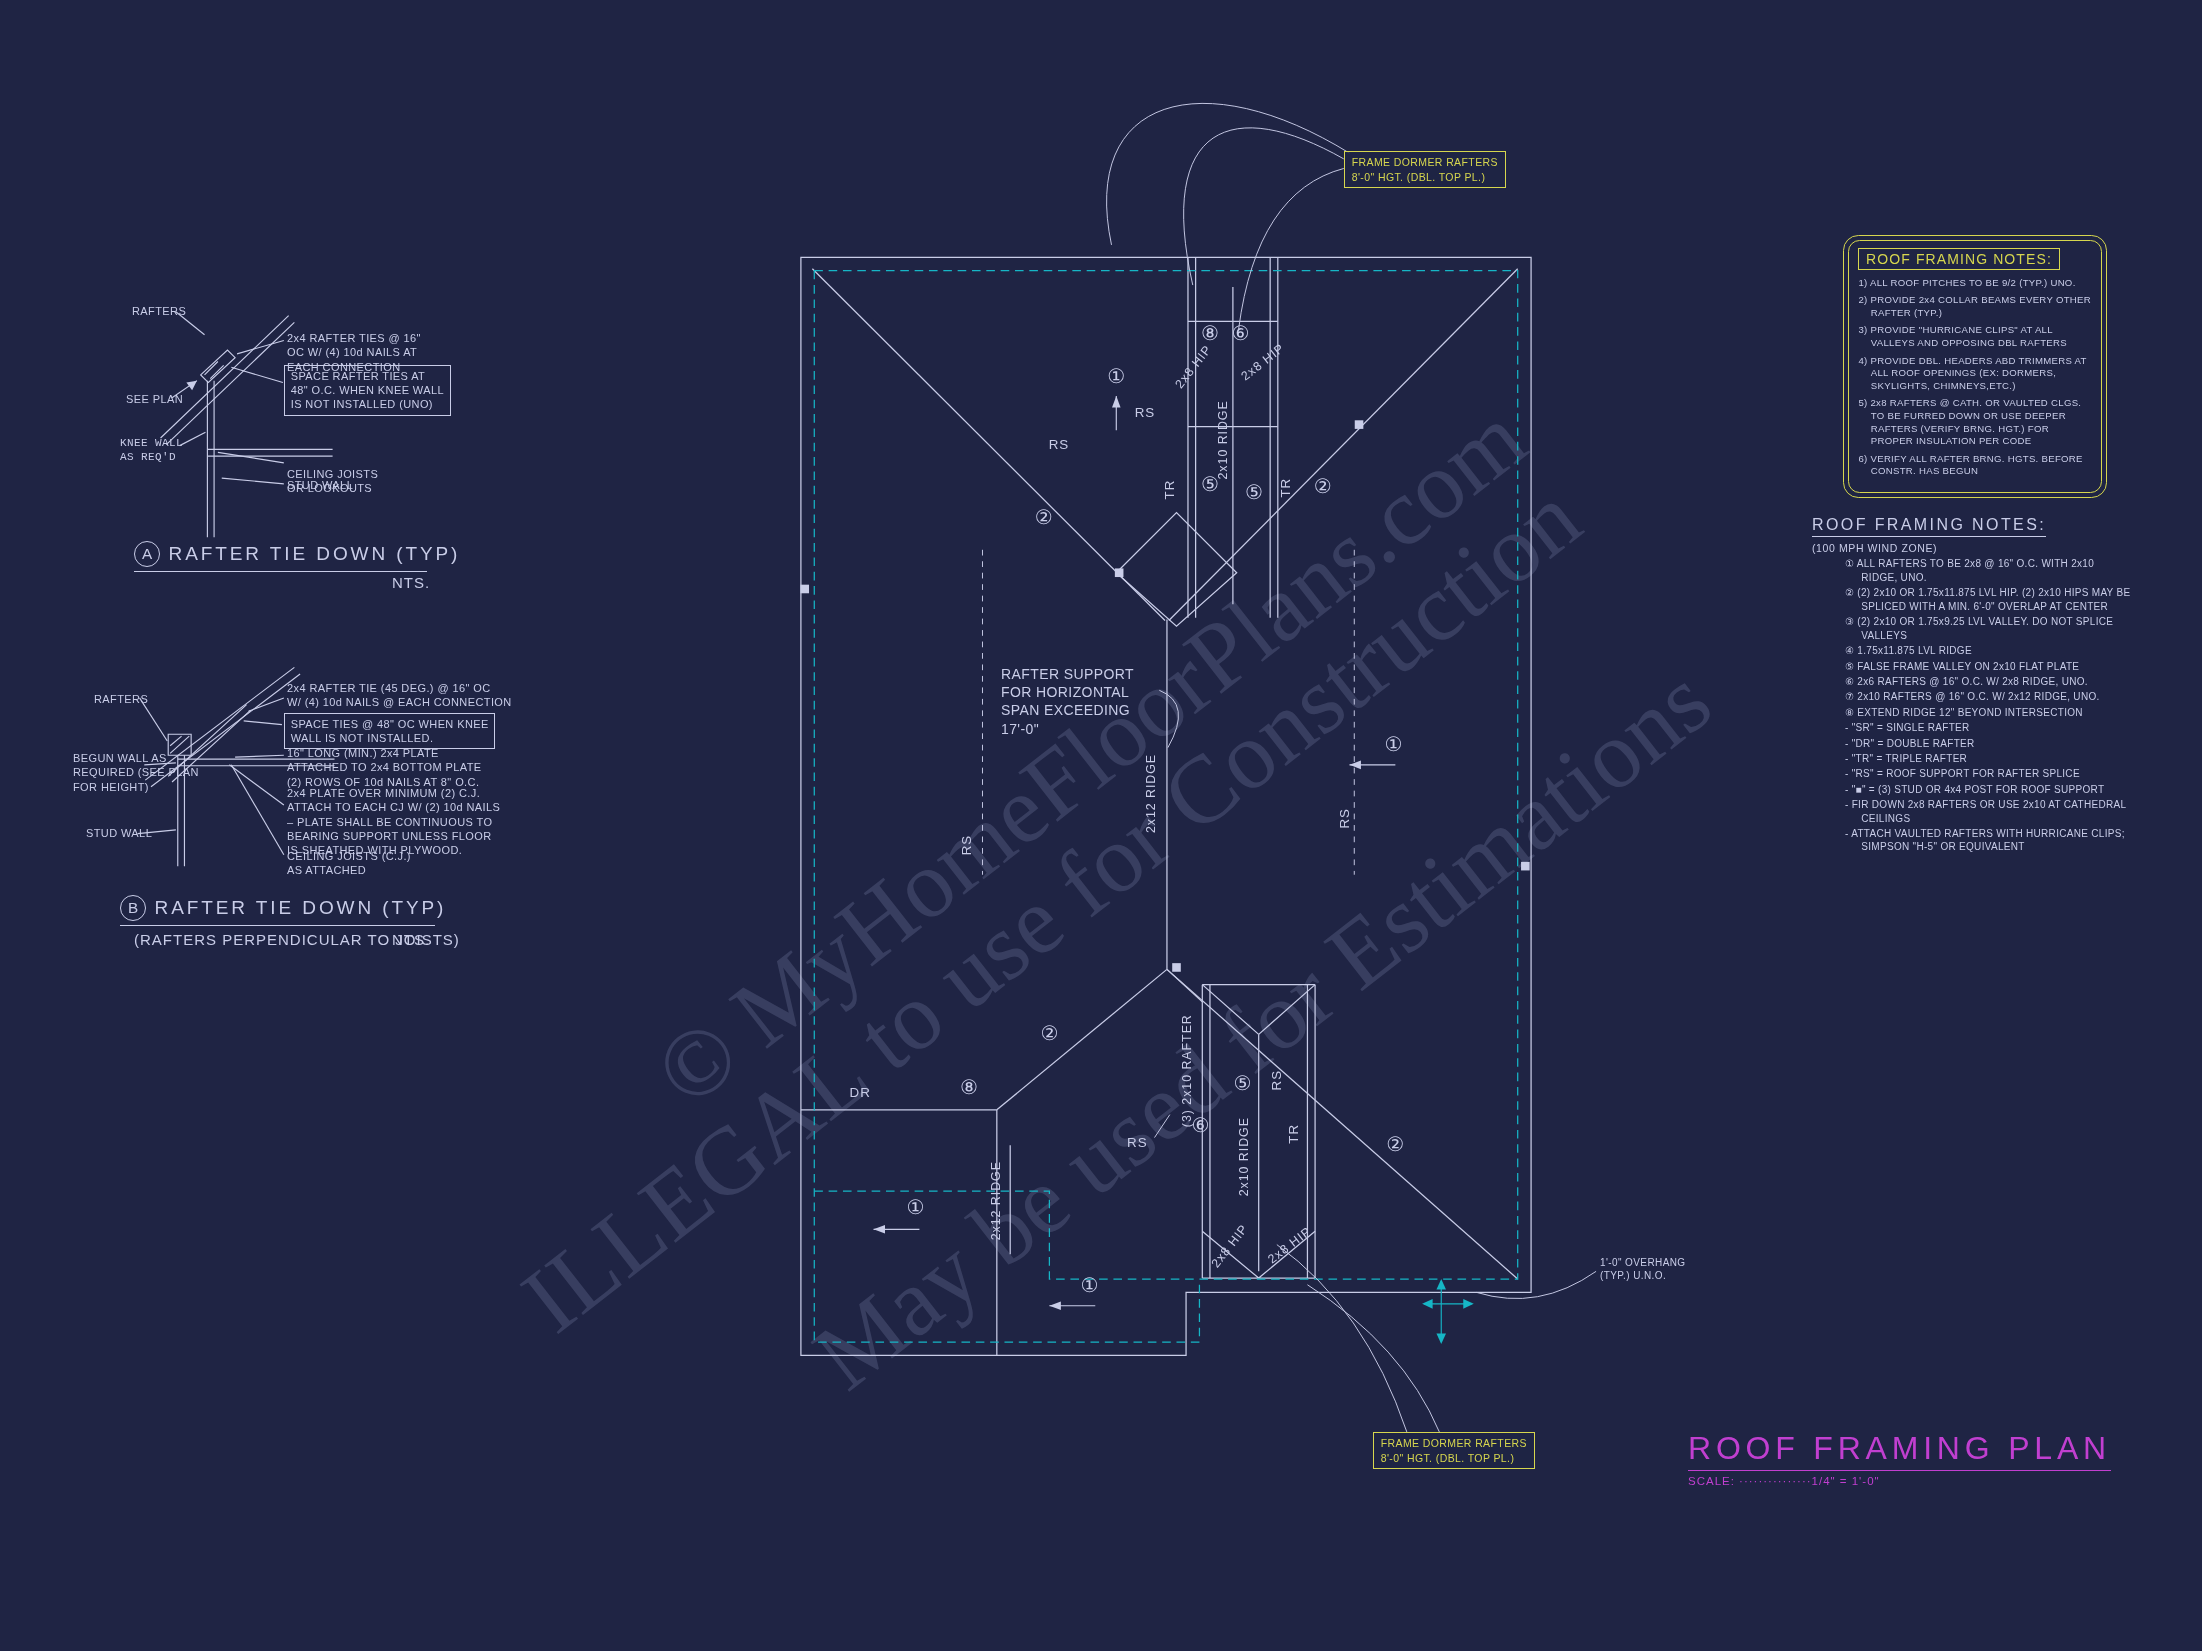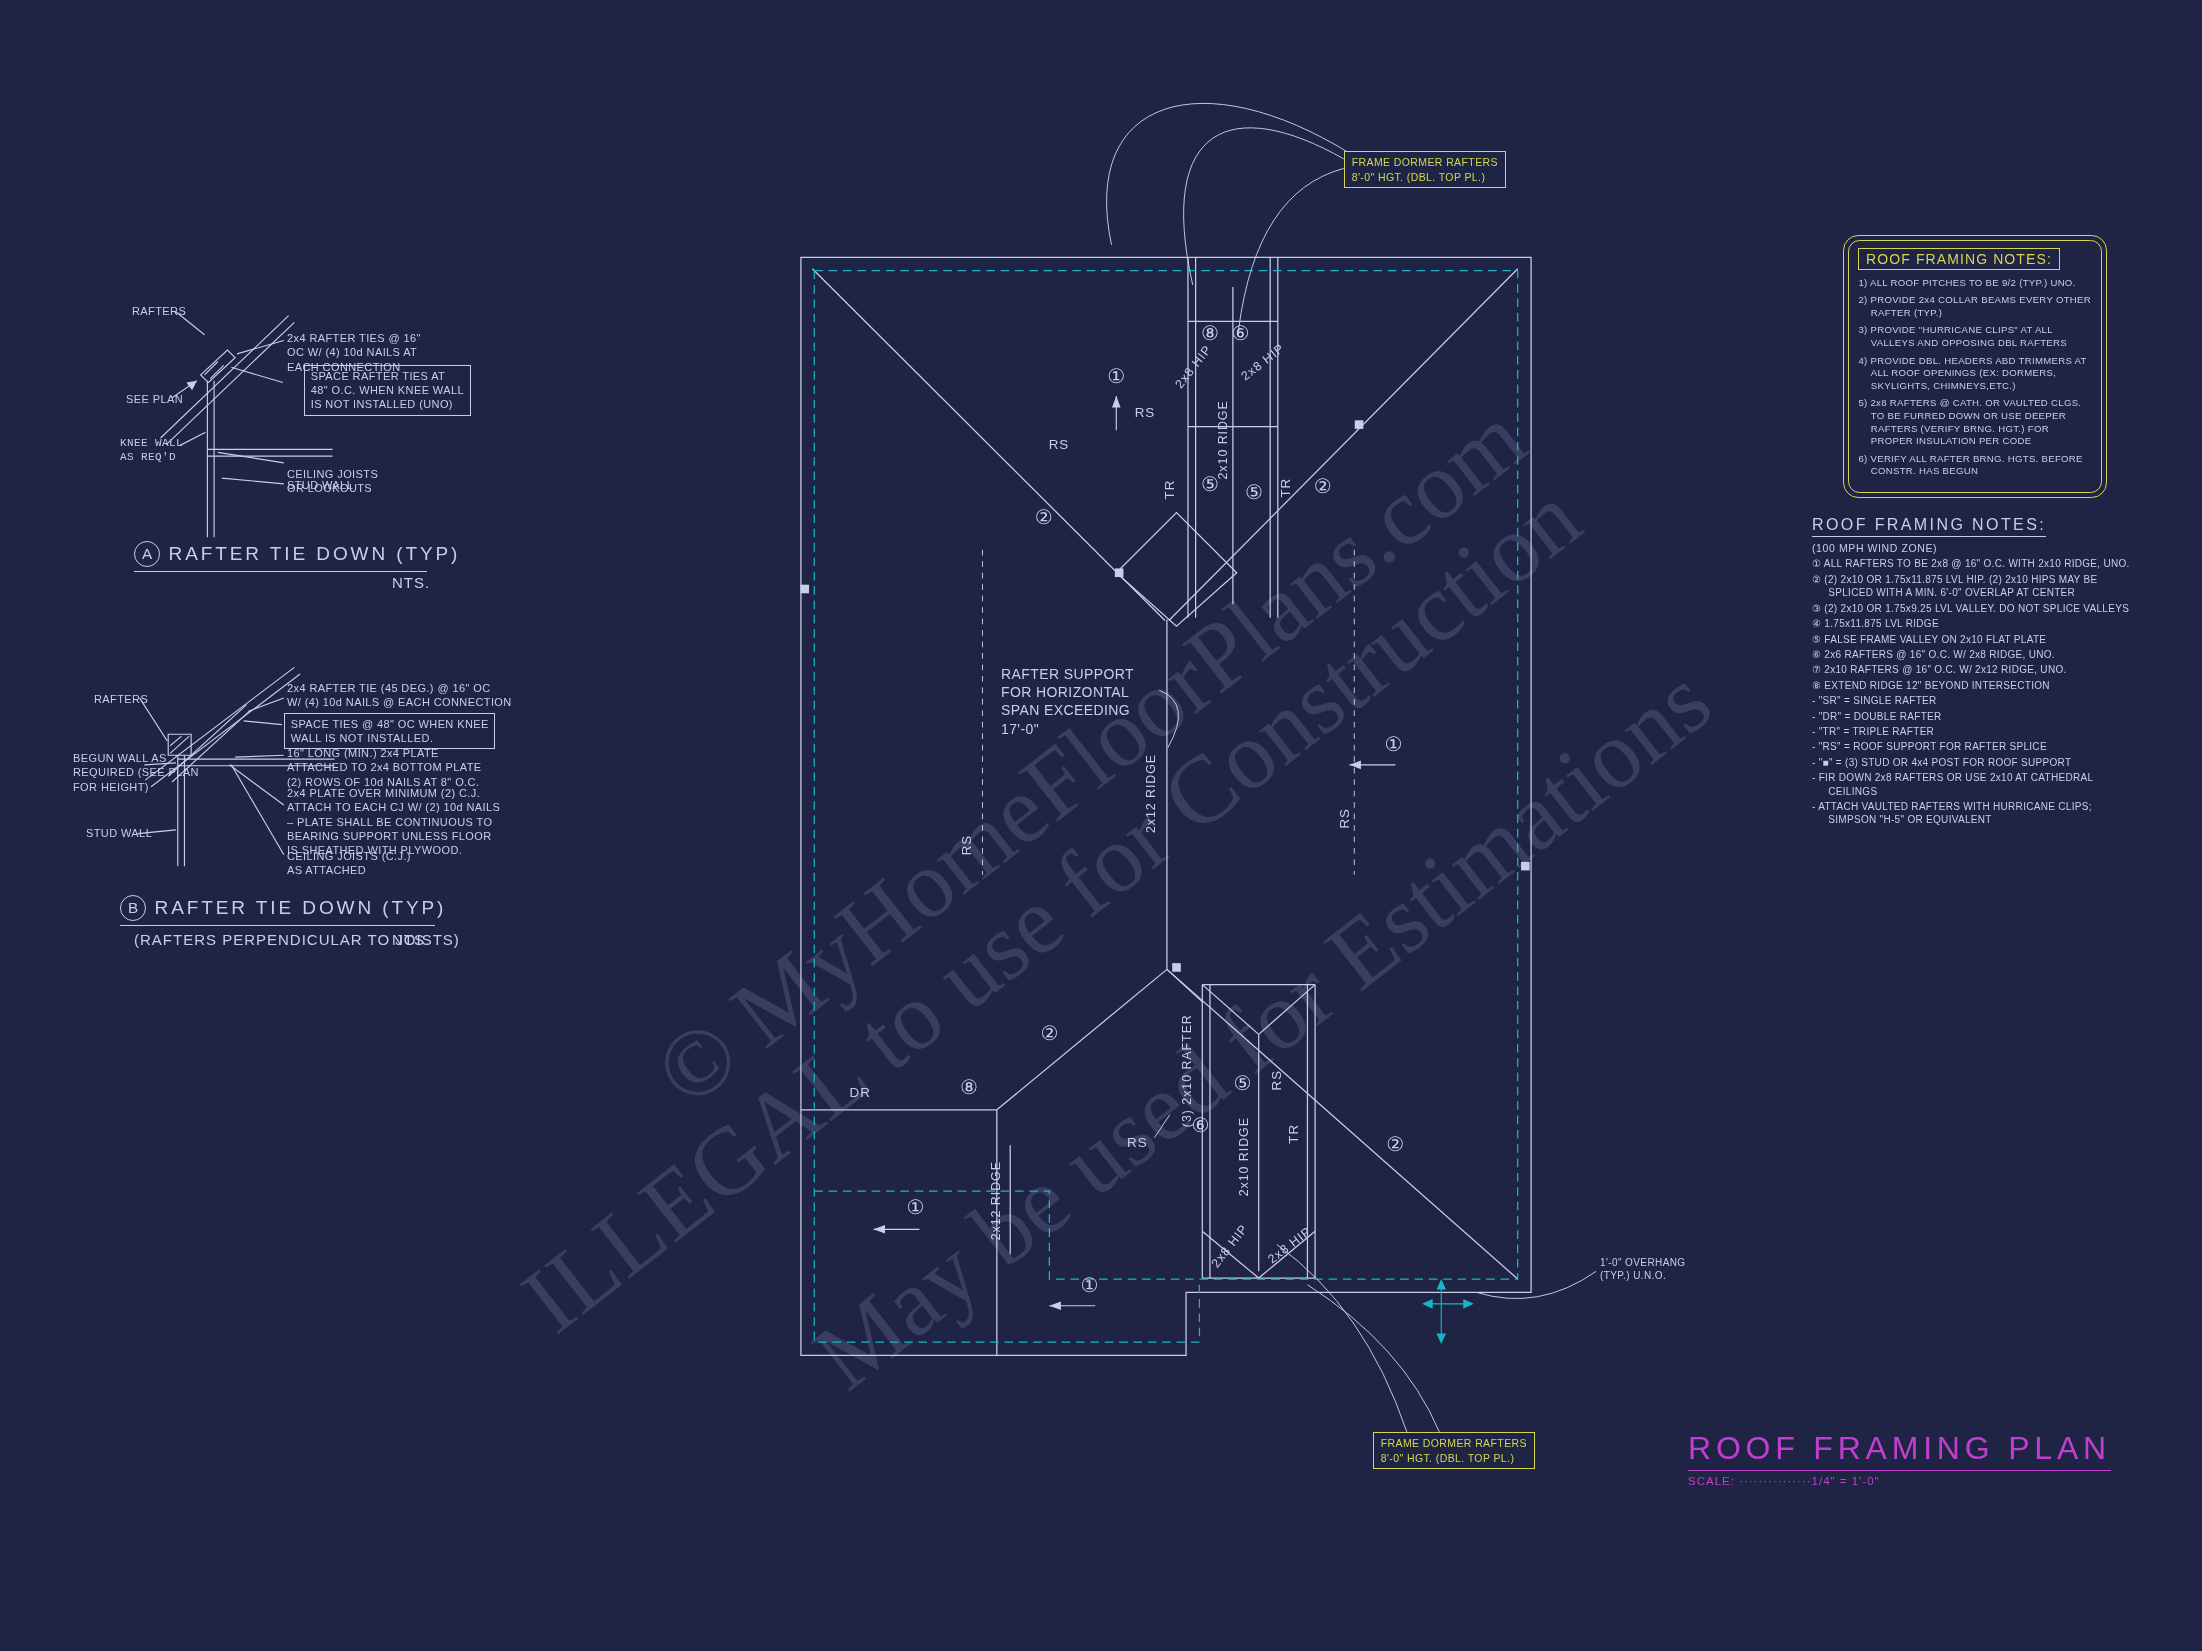--- a/index.html
+++ b/index.html
@@ -22,21 +22,21 @@
   .detail-title .t { font-size:19px; letter-spacing:2.9px; white-space:nowrap; }
   .small-note { position:absolute; font-size:15px; letter-spacing:1px; color:#c9cde8; }
   .yellow-tag { position:absolute; border:1px solid #d6d64e; color:#d6d64e; font-size:10.5px; letter-spacing:0.4px; padding:2.9px 6.7px; white-space:pre-line; line-height:1.4; background:rgba(31,36,68,0.88); }
   .notes-box { position:absolute; left:1843px; top:235px; width:264px; border:1.4px solid #d6d64e; border-radius:15.3px; padding:3.8px; }
   .notes-box-inner { border:1px solid #d6d64e; border-radius:11.5px; padding:7.6px 9.6px 9.6px; }
   .nb-title { display:inline-block; border:1px solid #d6d64e; color:#d6d64e; font-size:14px; letter-spacing:1.1px; padding:1.9px 6.7px; margin-bottom:6.7px; }
   .notes-box .item { font-size:9.6px; line-height:1.32; letter-spacing:0.3px; margin-bottom:4.8px; padding-left:12.4px; text-indent:-12.4px; color:#c9cde8; }
   .notes-list { position:absolute; left:1812px; top:516px; width:321px; }
   .nl-title { font-size:16px; letter-spacing:2.4px; border-bottom:1.4px solid #c9cde8; display:inline-block; padding-bottom:1.9px; margin-bottom:4.8px; color:#c9cde8; }
   .nl-sub { font-size:10.5px; letter-spacing:0.6px; margin-bottom:3.8px; color:#c9cde8; }
-  .notes-list .item { font-size:10px; line-height:1.35; letter-spacing:0.3px; margin-bottom:1.9px; padding-left:16.3px; text-indent:-16.3px; color:#c9cde8; }
+  .notes-list .item { font-size:10px; line-height:1.35; letter-spacing:0.3px; margin-bottom:1.9px; padding-left:16.3px; text-indent:-16.3px; color:#c9cde8;margin-left:33px; }
   .titleblock { position:absolute; left:1688px; top:1430px; }
   .tb-main { color:#c13fd0; font-size:32px; letter-spacing:4.8px; border-bottom:1.9px solid #c13fd0; padding-bottom:2.9px; white-space:nowrap; }
   .tb-scale { color:#c13fd0; font-size:11.5px; letter-spacing:1px; margin-top:3.8px; white-space:nowrap; }
   .watermark { position:absolute; color:rgba(158,168,212,0.20); font-family:"Liberation Serif", serif; font-size:96px; white-space:nowrap; transform:translate(-50%,-50%) rotate(-38deg); pointer-events:none; }
 </style>
 </head>
 <body>
 
 <div class="canvas">
 
@@ -189,21 +189,21 @@
         <rect x="837.5" y="611.5" width="9" height="9"></rect>
         <rect x="1591.5" y="901.5" width="9" height="9"></rect>
         <rect x="1226.5" y="1007.5" width="9" height="9"></rect>
       </g>
   </svg>
 
   <div class="txt" style="left:132px; top:304px;">RAFTERS</div>
   <div class="txt" style="left:287px; top:331px;">2x4 RAFTER TIES @ 16"
 OC W/ (4) 10d NAILS AT
 EACH CONNECTION</div>
-  <div class="txt boxed" style="left:284px; top:365px;margin-left:20px;">SPACE RAFTER TIES AT
+  <div class="txt boxed" style="left:284px; top:365px;">SPACE RAFTER TIES AT
 48" O.C. WHEN KNEE WALL
 IS NOT INSTALLED (UNO)</div>
   <div class="txt" style="left:126px; top:392px;">SEE PLAN</div>
   <div class="txt" style="left:120px; top:436px;font-family:Liberation Mono, monospace;">KNEE WALL
 AS REQ'D</div>
   <div class="txt" style="left:287px; top:467px;">CEILING JOISTS
 OR LOOKOUTS</div>
   <div class="txt" style="left:287px; top:478px;">STUD WALL</div>
   <div class="detail-title" style="left:134px; top:541px; width:293px;">
     <span class="badge">A</span>

